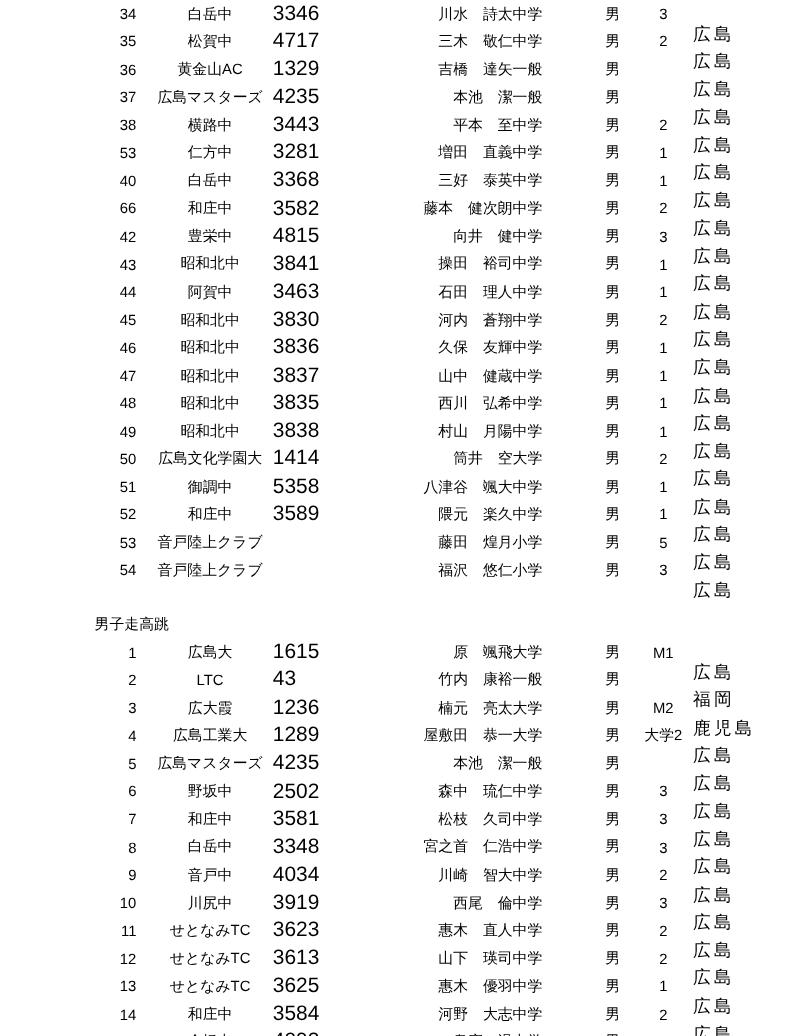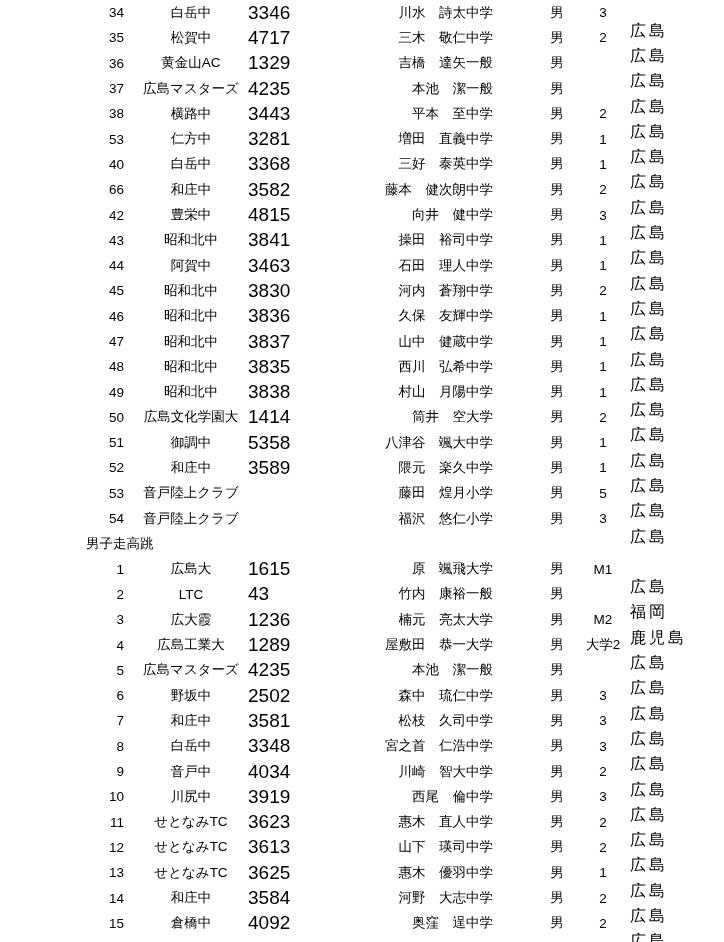--- a/index.html
+++ b/index.html
@@ -88,20 +88,21 @@
     letter-spacing: 3px;
     margin-top: 37px;
   }
   .section-title {
     display: flex;
     align-items: center;
     height: 25.3px;
     padding-left: 86px;
     font-size: 13.5px;
     box-sizing: border-box;
+    margin-top: 24px;
   }
 </style>
 </head>
 <body>
 
 <div class="page">
   <div class="entry-list" id="entry-list">
       <div class="row">
         <div class="c-rank">34</div>
         <div class="c-team">白岳中</div>

